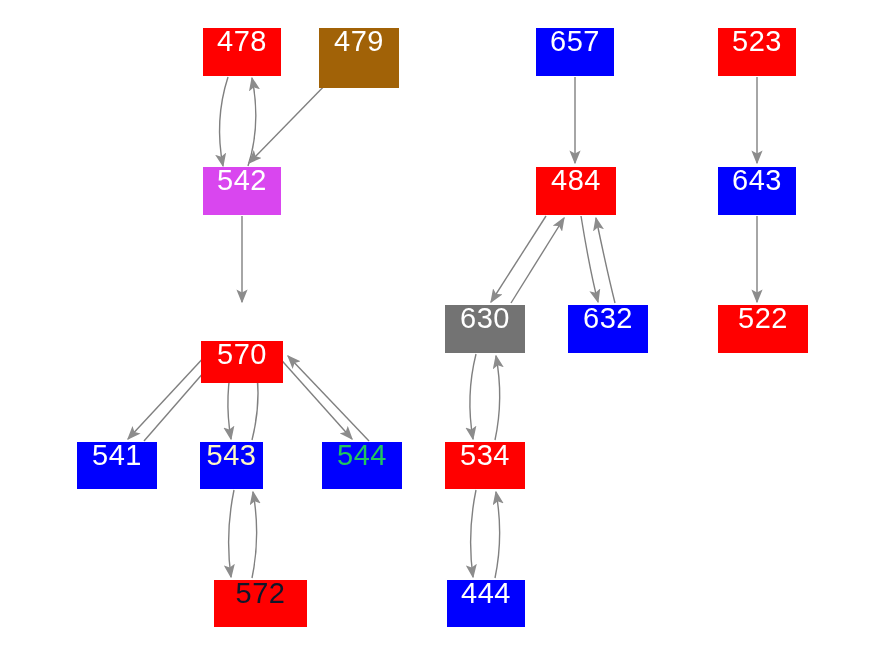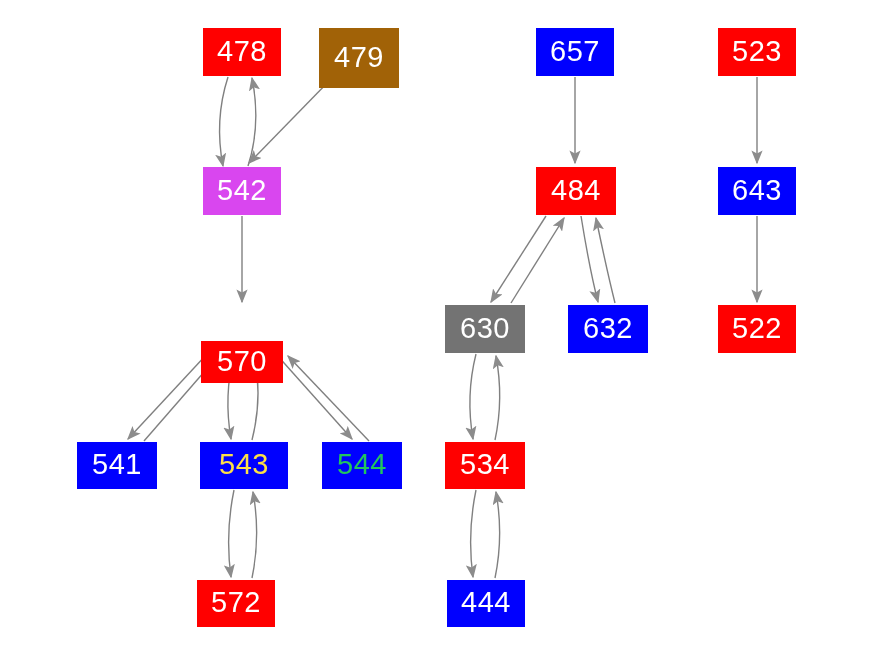--- a/index.html
+++ b/index.html
@@ -22,21 +22,21 @@
     left: 0;
     top: 0;
     width: 875px;
     height: 656px;
     pointer-events: none;
   }
   .graph-node {
     position: absolute;
     box-sizing: border-box;
     display: flex;
-    align-items: center;
+    align-items: flex-start;
     justify-content: center;
     color: #ffffff;
     font-size: 29px;
     font-family: "Liberation Sans", sans-serif;
     line-height: 1;
     letter-spacing: 0.5px;
     user-select: none;
   }
   .node-label {
     display: block;
@@ -105,36 +105,36 @@
       </div>
       <div class="graph-node" style="left: 201px; top: 305px; width: 82px; height: 42px; background: rgb(255, 0, 0); color: rgb(255, 255, 255); margin-top: 36px;">
         <span class="node-label">570</span>
       </div>
       <div class="graph-node" style="left: 445px; top: 305px; width: 80px; height: 48px; background: #737373; color: rgb(255, 255, 255);">
         <span class="node-label">630</span>
       </div>
       <div class="graph-node" style="left: 568px; top: 305px; width: 80px; height: 48px; background: rgb(0, 0, 255); color: rgb(255, 255, 255);">
         <span class="node-label">632</span>
       </div>
-      <div class="graph-node" style="left: 718px; top: 305px; width: 78px; height: 48px; background: rgb(255, 0, 0); color: rgb(255, 255, 255);">
+      <div class="graph-node" style="left: 718px; top: 305px; width: 90px; height: 48px; background: rgb(255, 0, 0); color: rgb(255, 255, 255);">
         <span class="node-label">522</span>
       </div>
       <div class="graph-node" style="left: 77px; top: 442px; width: 80px; height: 47px; background: rgb(0, 0, 255); color: rgb(255, 255, 255);">
         <span class="node-label">541</span>
       </div>
-      <div class="graph-node" style="left: 200px; top: 442px; width: 88px; height: 47px; background: rgb(0, 0, 255); color: #fde047;">
+      <div class="graph-node" style="left: 200px; top: 442px; width: 63px; height: 47px; background: rgb(0, 0, 255); color: #fef9c3;">
         <span class="node-label">543</span>
       </div>
       <div class="graph-node" style="left: 322px; top: 442px; width: 80px; height: 47px; background: rgb(0, 0, 255); color: #22c55e;">
         <span class="node-label">544</span>
       </div>
       <div class="graph-node" style="left: 445px; top: 442px; width: 80px; height: 47px; background: rgb(255, 0, 0); color: rgb(255, 255, 255);">
         <span class="node-label">534</span>
       </div>
-      <div class="graph-node" style="left: 197px; top: 580px; width: 78px; height: 47px; background: rgb(255, 0, 0); color: #ffffff;">
+      <div class="graph-node" style="left: 214px; top: 580px; width: 93px; height: 47px; background: rgb(255, 0, 0); color: #0f172a;">
         <span class="node-label">572</span>
       </div>
       <div class="graph-node" style="left: 447px; top: 580px; width: 78px; height: 47px; background: rgb(0, 0, 255); color: rgb(255, 255, 255);">
         <span class="node-label">444</span>
       </div>
     </div>
 
 </div>
 
 </body></html>

